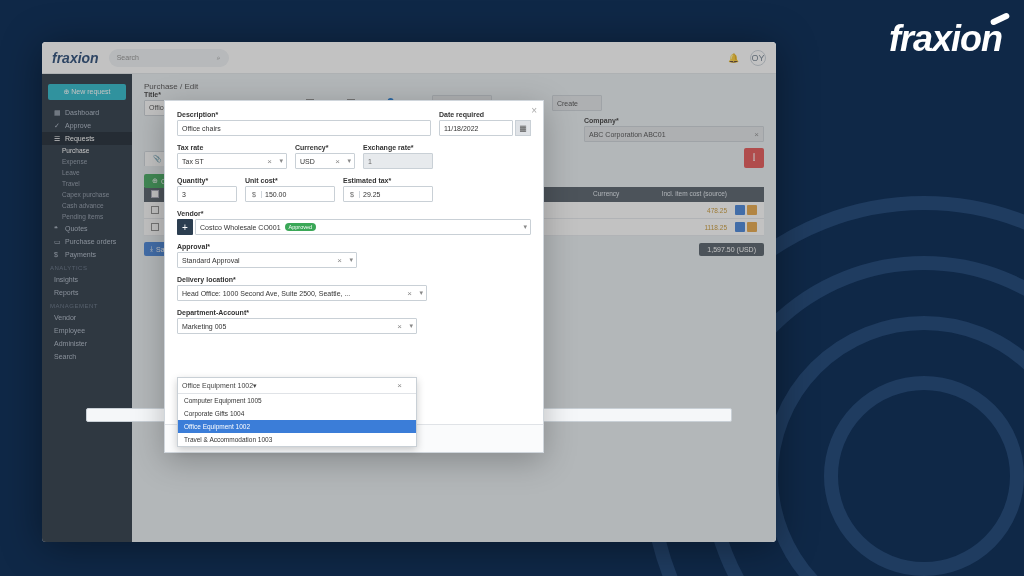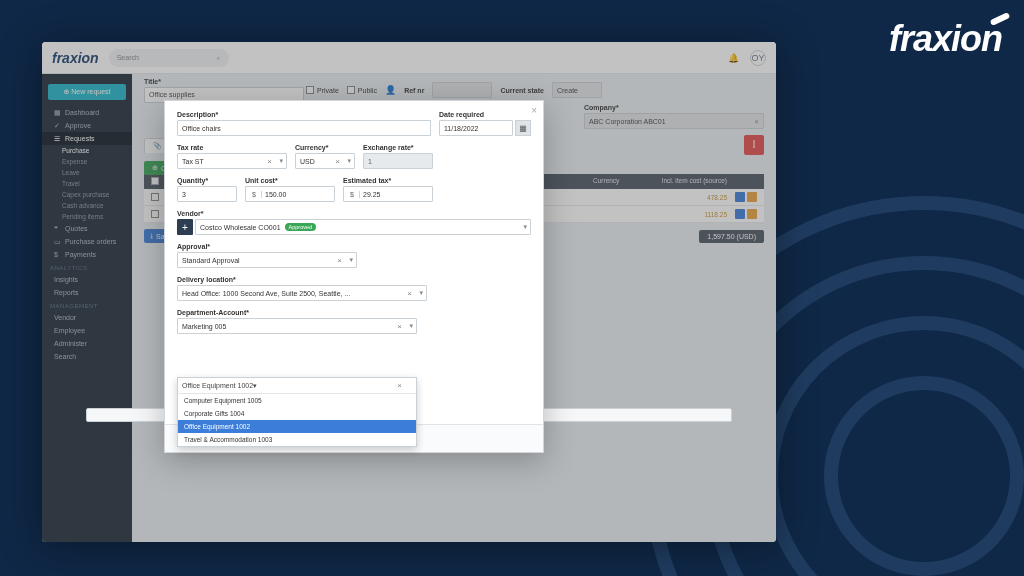--- a/index.html
+++ b/index.html
@@ -163,20 +163,21 @@
       <div class="nav-item">Insights</div>
       <div class="nav-item">Reports</div>
       <div class="nav-group-label">MANAGEMENT</div>
       <div class="nav-item">Vendor</div>
       <div class="nav-item">Employee</div>
       <div class="nav-item">Administer</div>
       <div class="nav-item">Search</div>
     </div>
 
     <div class="main">
+      <div class="crumb">Purchase / Edit</div>
 
       <div class="row" style="justify-content: center; gap: 8px; position:relative;">
         <div style="position:absolute; left:0; display:flex; flex-direction:column; gap:2px; width:160px;">
           <span class="lbl">Title*</span>
           <div class="fld">
               <span>Office supplies</span>
             </div>
         </div>
         <label class="chk-label">
             <span class="chk"></span>

